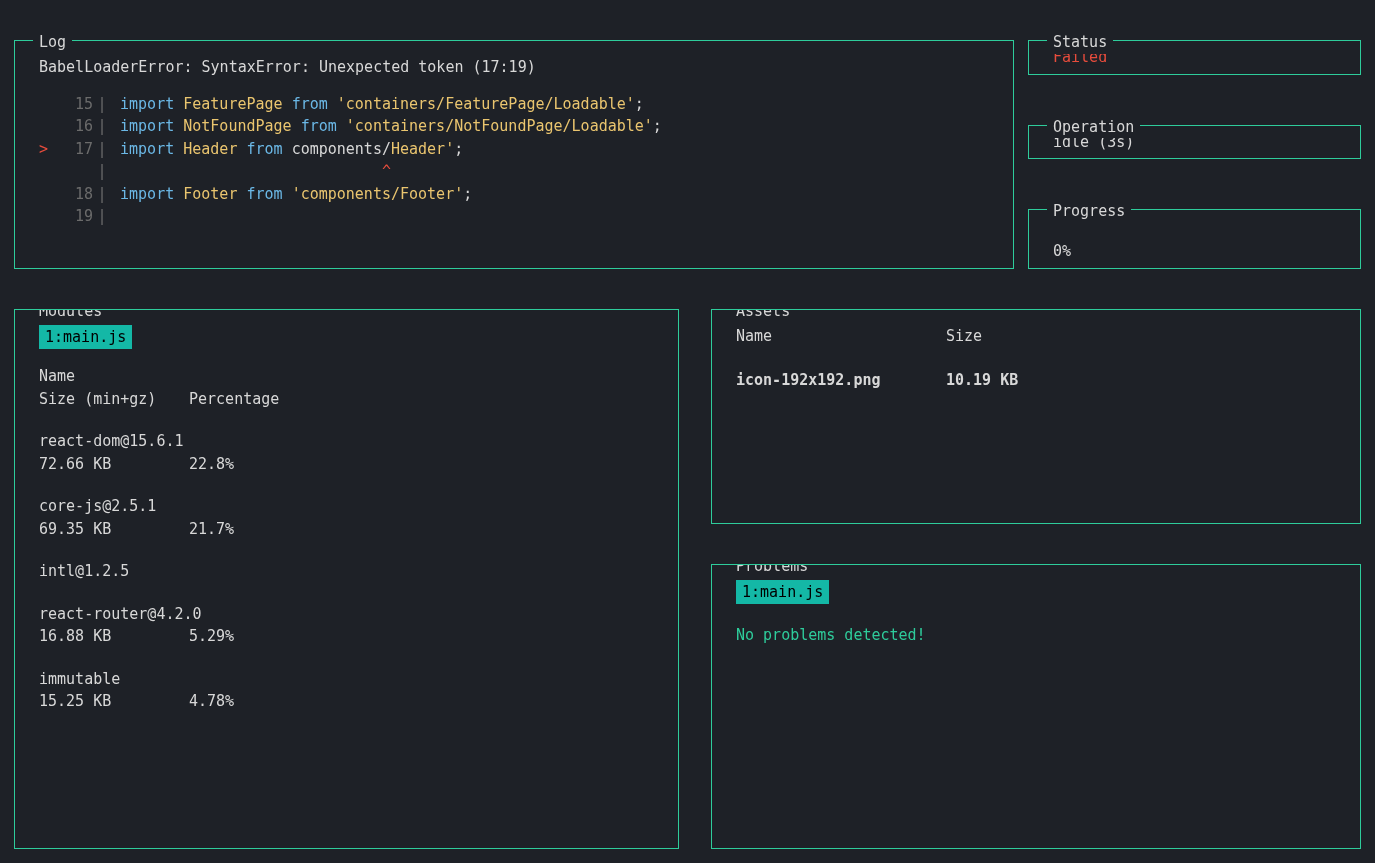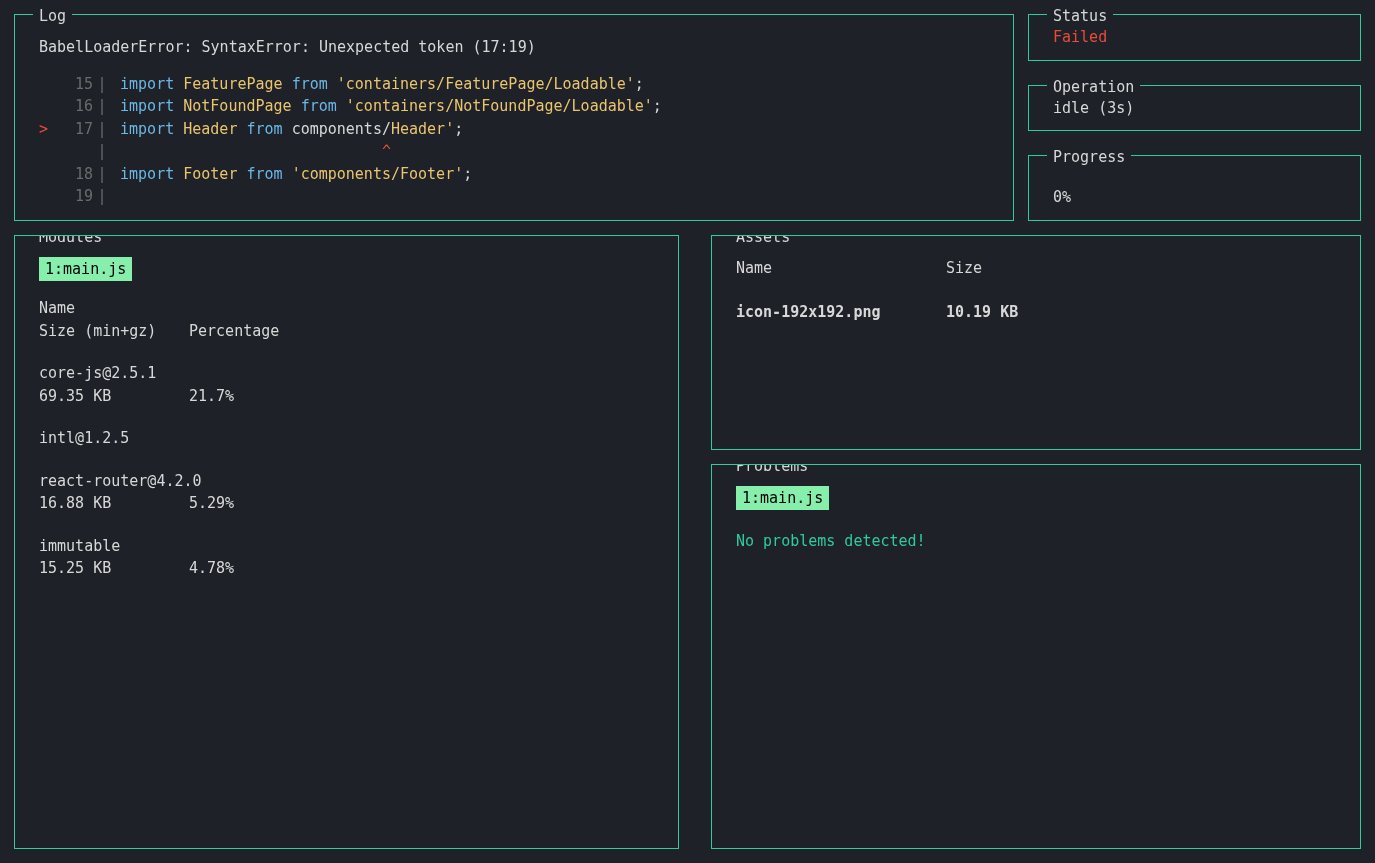--- a/index.html
+++ b/index.html
@@ -16,21 +16,22 @@
 .grid {
   display: grid;
   grid-template-columns: 1000px 1fr;
   grid-template-rows: auto 1fr;
   gap: 14px;
   height: 100%;
 }
 .panel {
   border: 1px solid #2ecc9b;
   position: relative;
-  padding: 11px 24px;
+  padding: 5px 24px;
+  margin-top: 26px;
 }
 .panel-title {
   position: absolute;
   top: -10px;
   left: 18px;
   background: #1e2127;
   padding: 0 6px;
   color: #d8d8d8;
 }
 .right-col {
@@ -45,21 +46,21 @@
 .gutter-err { width: 18px; color: #e74c3c; text-align: left; }
 .gutter-num { width: 36px; color: #6b6b6b; text-align: right; }
 .gutter-pipe { width: 18px; color: #6b6b6b; text-align: center; }
 .kw-import { color: #6bb8e6; }
 .kw-ident { color: #eac56f; }
 .kw-from { color: #6bb8e6; }
 .kw-str { color: #eac56f; }
 .kw-plain { color: #d8d8d8; }
 .caret-line { color: #e74c3c; }
 .tag {
-  background: #86efac;
+  background: #14b8a6;
   color: #000;
   padding: 1px 6px;
   display: inline-block;
   margin-bottom: 16px;
 }
 .modules-panel, .assets-panel, .problems-panel { overflow: hidden; }
 .mod-headers { margin-bottom: 20px; }
 .mod-row { margin-bottom: 20px; }
 .mod-cols { display: flex; }
 .mod-col1 { width: 150px; }
@@ -153,20 +154,27 @@
         <span class="tag">1:main.js</span>
         <div class="mod-headers">
           <div>Name</div>
           <div class="mod-cols">
             <div class="mod-col1">Size (min+gz)</div>
             <div>Percentage</div>
           </div>
         </div>
         <div id="modules-rows">
             <div class="mod-row">
+              <div>react-dom@15.6.1</div>
+              <div class="mod-cols">
+                <div class="mod-col1">72.66 KB</div>
+                <div>22.8%</div>
+              </div>
+            </div>
+            <div class="mod-row">
               <div>core-js@2.5.1</div>
               <div class="mod-cols">
                 <div class="mod-col1">69.35 KB</div>
                 <div>21.7%</div>
               </div>
             </div>
             <div class="mod-row">
               <div>intl@1.2.5</div>
             </div>
             <div class="mod-row">

